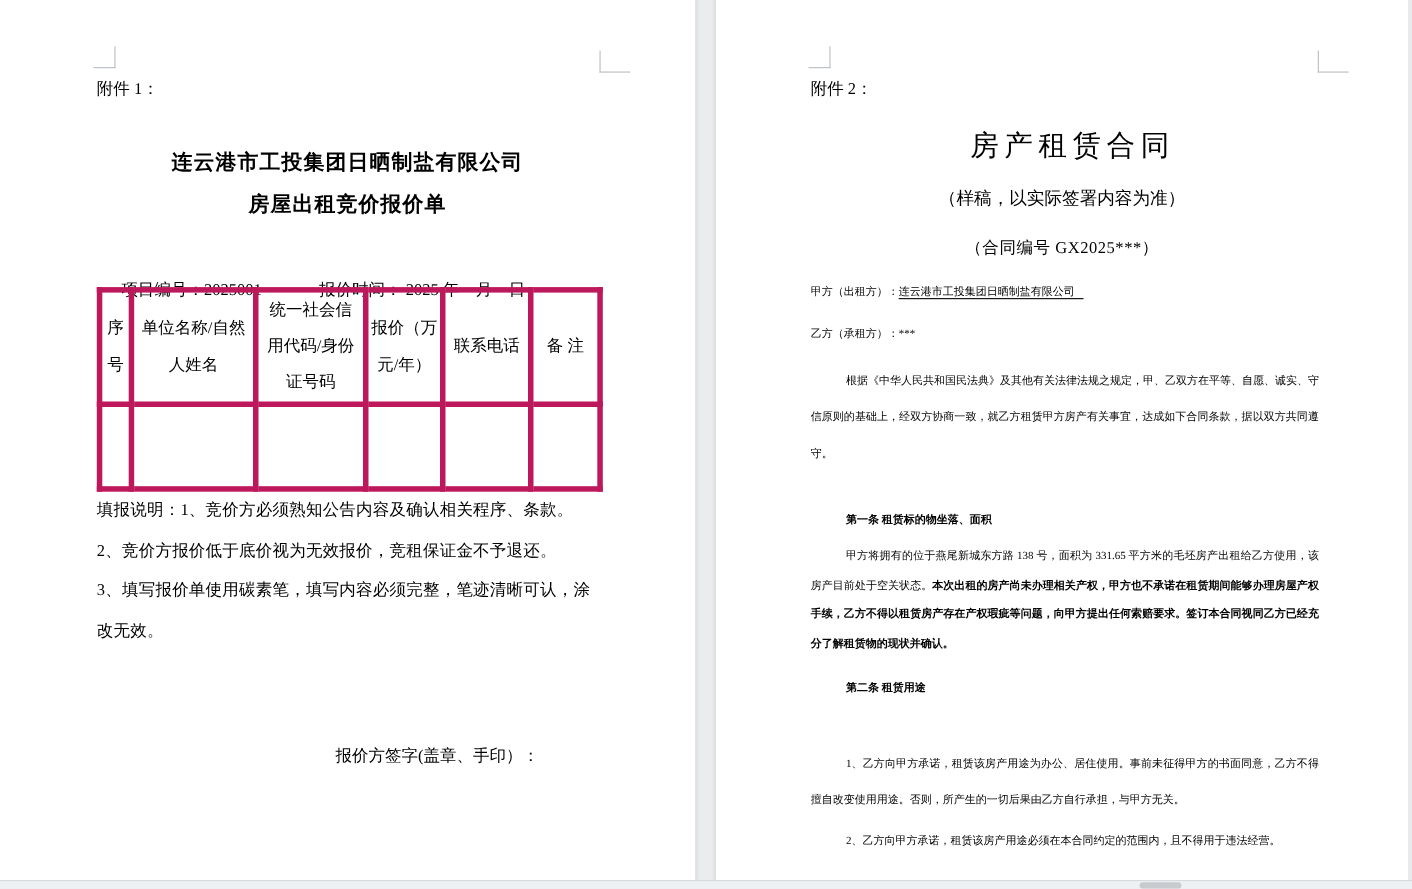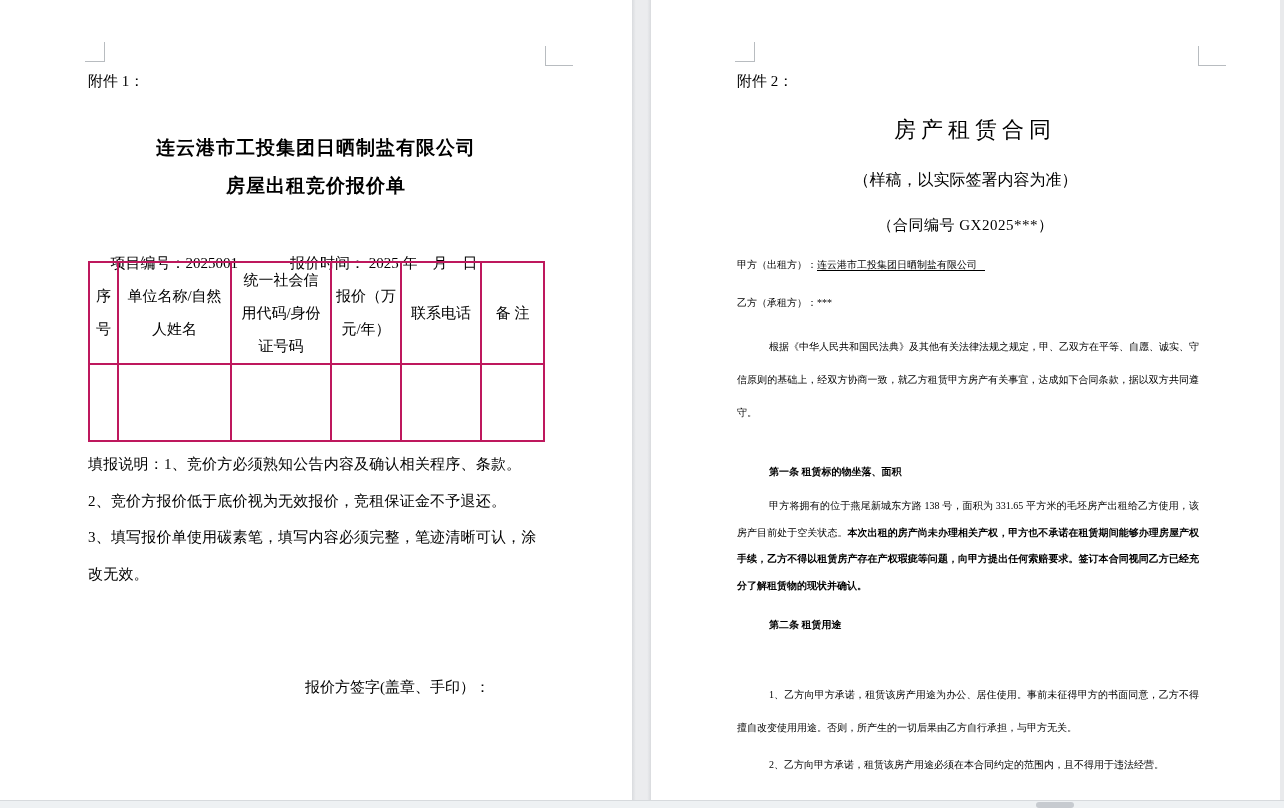--- a/index.html
+++ b/index.html
@@ -37,38 +37,38 @@
   .lp-title { left: 0; width: 632px; text-align: center; font-weight: bold; font-size: 19px; letter-spacing: 1px; }
   .meta-line { left: 88px; top: 237px; font-size: 15px; white-space: pre; }
   .meta-time { margin-left: 52px; white-space: pre; }
 
   table.quote-table {
     position: absolute; left: 88px; top: 261px;
     border-collapse: collapse; table-layout: fixed;
     width: 455px;
   }
   table.quote-table td, table.quote-table th {
-    border: 2px solid #be185d;
+    border: 5px solid #be185d;
     font-weight: normal;
     font-size: 15px;
     text-align: center;
     vertical-align: middle;
     white-space: pre-line;
     padding: 0 2px;
   }
   table.quote-table tr.hdr   td { height: 102px; line-height: 33px; }
   table.quote-table tr.blank td { height: 77px; }
 
   .notes { left: 88px; top: 446px; width: 458px; font-size: 15px; line-height: 36.5px; }
   .notes .note-line { white-space: normal; letter-spacing: 0.2px; }
   .signature { left: 305px; top: 678px; font-size: 15px; }
 
   
   .rp-center { left: 0; width: 629px; text-align: center; }
-  .rp-title { font-size: 22px; letter-spacing: 5px; padding-left: 19px; }
+  .rp-title { font-size: 26px; letter-spacing: 5px; padding-left: 19px; }
   .rp-sub   { font-size: 16px; }
   .rp-no    { font-size: 15px; letter-spacing: 0.5px; }
   .rp-body  { left: 86px; width: 462px; font-size: 10px; }
   .u-line   { border-bottom: 1px solid #000; padding-right: 8px; }
   .para     { text-align: justify; }
   .indent2  { text-indent: 32px; }
   .b        { font-weight: bold; }
 
   
   .hscroll {

